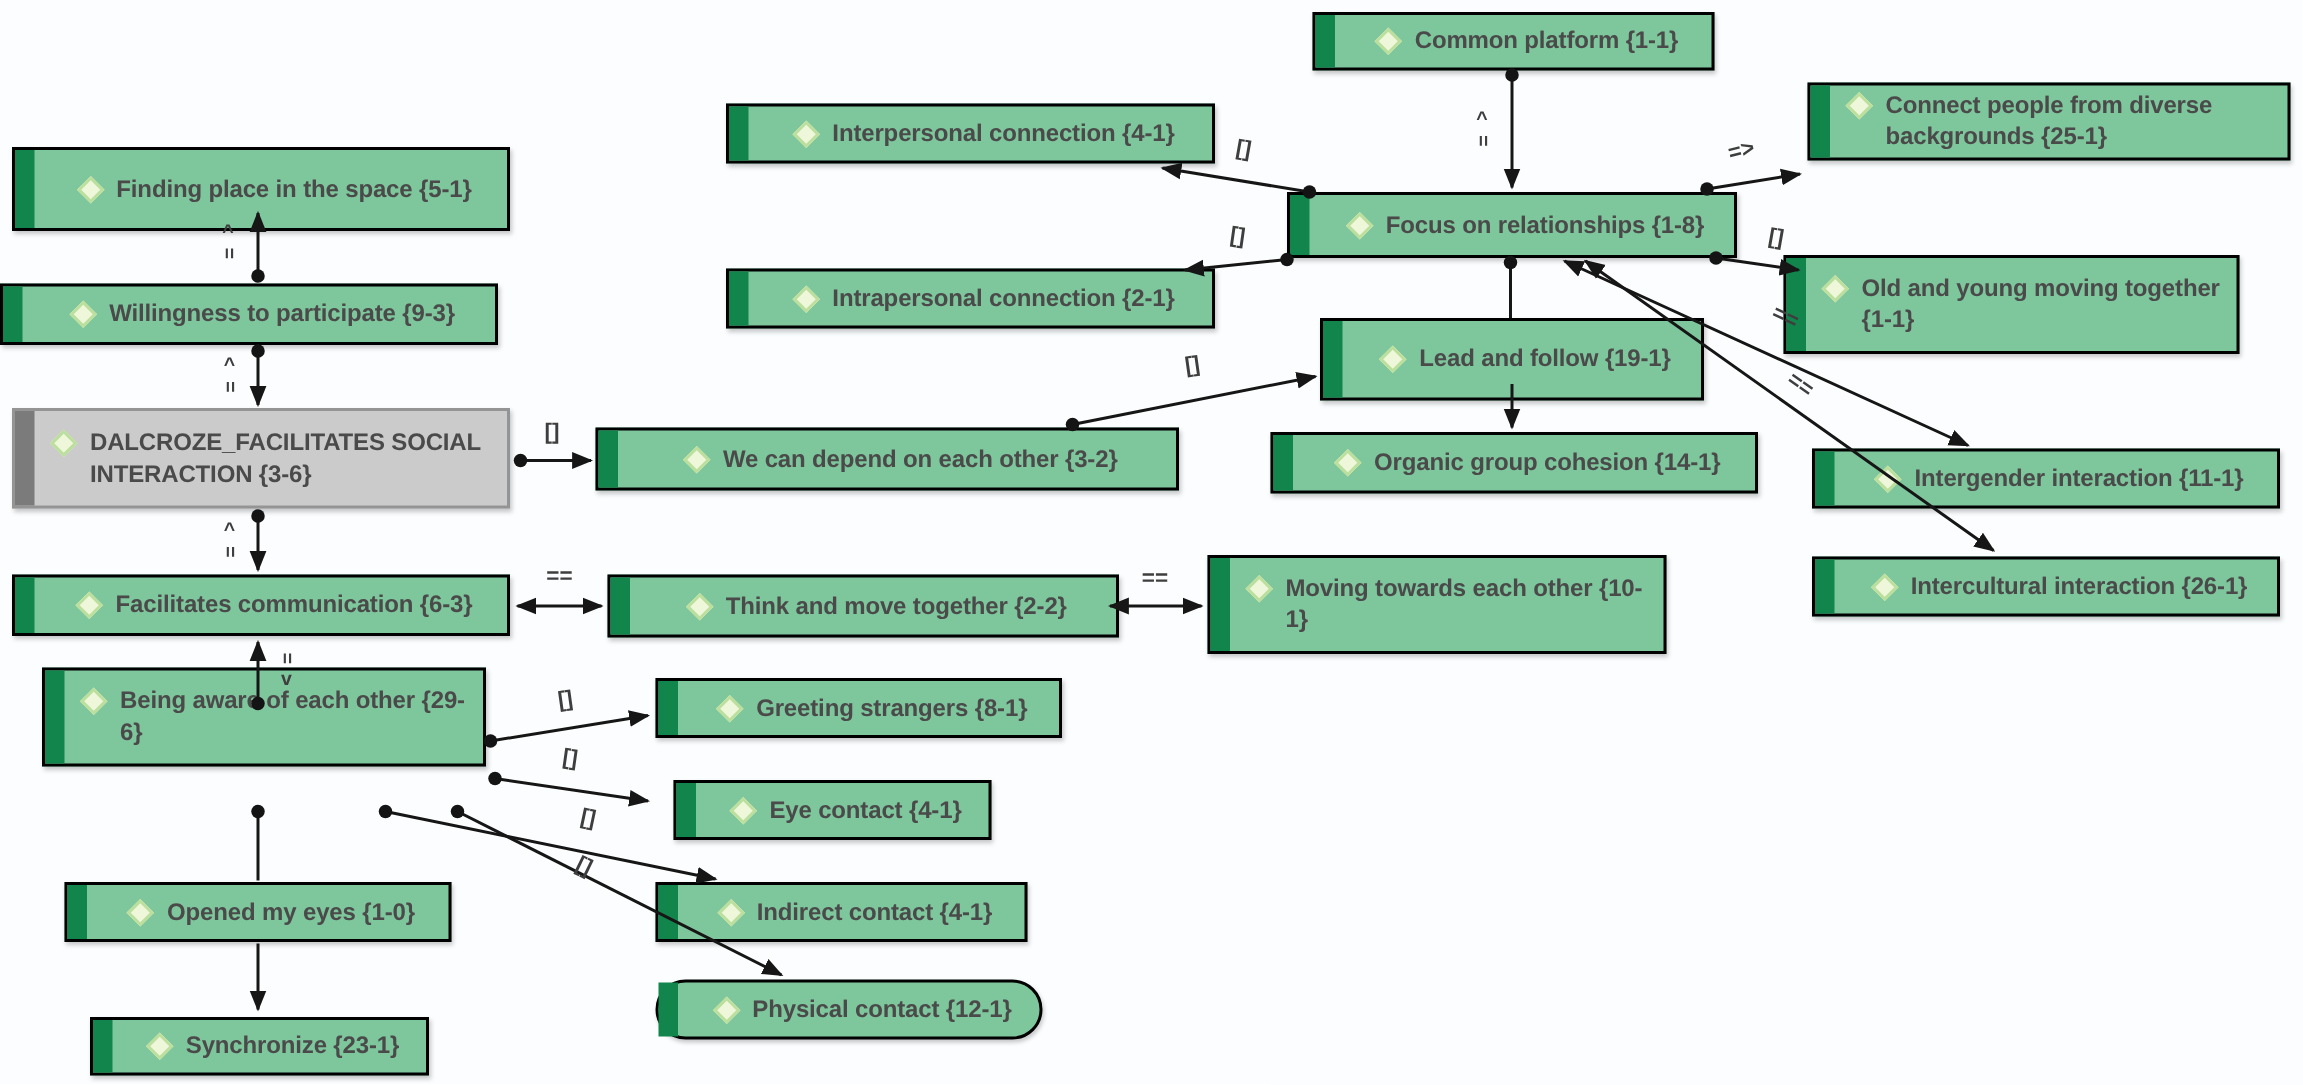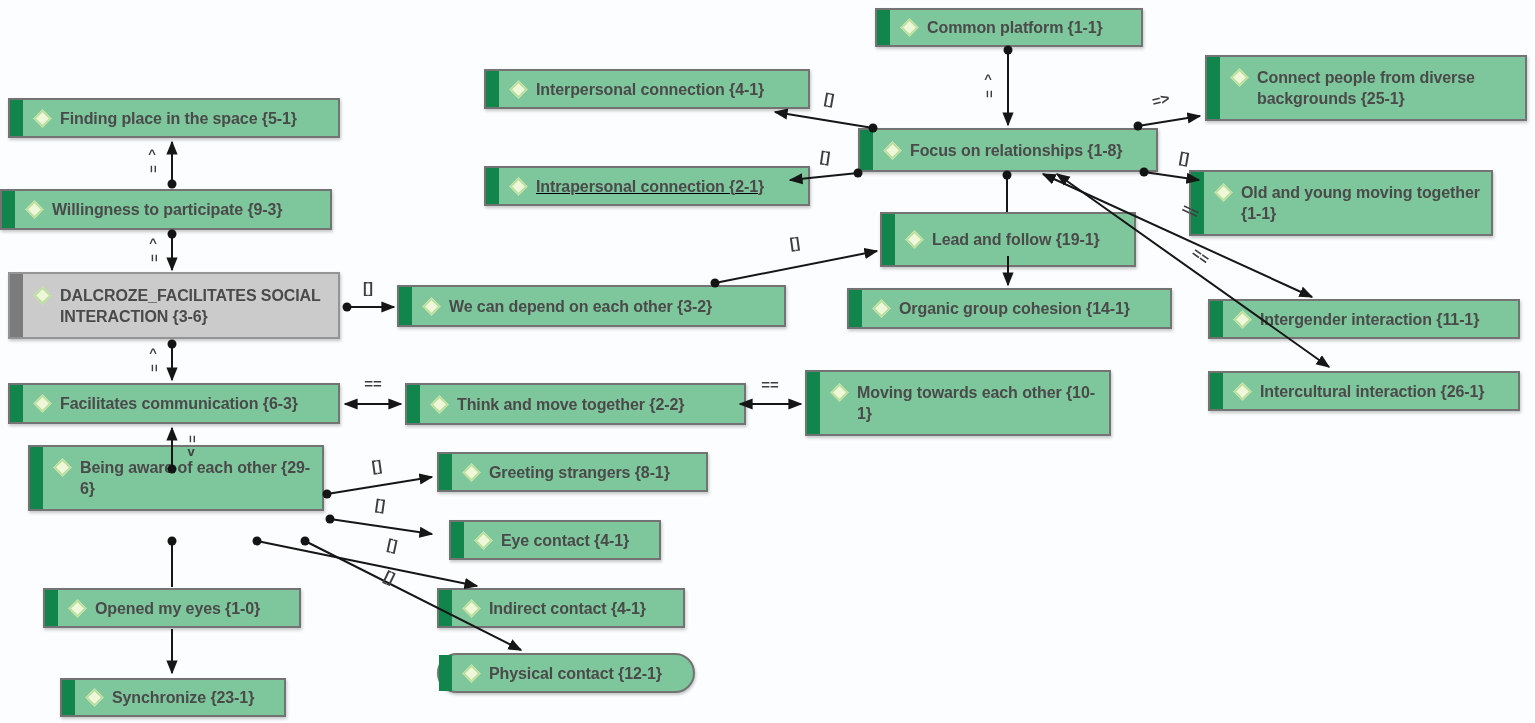--- a/index.html
+++ b/index.html
@@ -3,22 +3,23 @@
 <meta charset="utf-8">
 <style>
   html,body{margin:0;padding:0;background:#fff;}
   #canvas{
     position:relative;width:1535px;height:723px;overflow:hidden;
     background:#fcfdfe;font-family:"Liberation Sans",sans-serif;
   }
   #edge-layer{position:absolute;left:0;top:0;z-index:3;pointer-events:none;}
   .node{
     position:absolute;box-sizing:border-box;z-index:2;display:flex;
-    border:2px solid #737373;background:#7ec69c;
+    border:2px solid #000000;background:#7ec69c;
     box-shadow:1px 2px 3px rgba(0,0,0,.22);
+    justify-content:center;
   }
   .node .strip{position:absolute;left:0;top:0;bottom:0;width:13px;background:#12854d;}
   .node.gray{border-color:#949494;background:#cbcbcb;}
   .node.gray .strip{background:#7b7b7b;}
   .content{display:flex;align-items:flex-start;margin:auto 6px auto 24px;}
   .dwrap{width:17px;height:17px;flex:0 0 17px;position:relative;margin:2px 9px 0 0;}
   .diamond{position:absolute;inset:2px;background:#eef7da;border:2px solid #bcdf9d;transform:rotate(45deg);}
   .nlabel{font-weight:700;font-size:16px;line-height:21px;color:#4a4a4a;letter-spacing:-0.1px;}
   .edge-line{stroke:#161616;stroke-width:2;}
   .edge-dot{fill:#141414;}
@@ -141,21 +142,21 @@
         <g>
           <line x1="172" y1="541" x2="172" y2="587" class="edge-line"></line>
           <circle cx="172" cy="541" r="4.5" class="edge-dot"></circle>
         </g>
         <g>
           <line x1="172" y1="629" x2="172" y2="673" class="edge-line" marker-end="url(#arr)"></line>
         </g>
       </g>
   </svg>
   <div id="nodes-root">
-      <div class="node green" style="left: 8px; top: 98px; width: 332px; height: 40px;">
+      <div class="node green" style="left: 8px; top: 98px; width: 332px; height: 56px;">
         <div class="strip"></div>
         <div class="content">
           <span class="dwrap">
             <span class="diamond"></span>
           </span>
           <span class="nlabel">Finding place in the space {5-1}</span>
         </div>
       </div>
       <div class="node green" style="left: 0; top: 189px; width: 332px; height: 41px;">
         <div class="strip"></div>
@@ -213,21 +214,21 @@
       </div>
       <div class="node green" style="left: 484px; top: 69px; width: 326px; height: 40px;">
         <div class="strip"></div>
         <div class="content">
           <span class="dwrap">
             <span class="diamond"></span>
           </span>
           <span class="nlabel">Interpersonal connection {4-1}</span>
         </div>
       </div>
-      <div class="node green" style="left: 484px; top: 166px; width: 326px; height: 40px; text-decoration: underline;">
+      <div class="node green" style="left: 484px; top: 179px; width: 326px; height: 40px;">
         <div class="strip"></div>
         <div class="content">
           <span class="dwrap">
             <span class="diamond"></span>
           </span>
           <span class="nlabel">Intrapersonal connection {2-1}</span>
         </div>
       </div>
       <div class="node green" style="left: 875px; top: 8px; width: 268px; height: 39px;">
         <div class="strip"></div>
@@ -267,21 +268,21 @@
       </div>
       <div class="node green" style="left: 847px; top: 288px; width: 325px; height: 41px;">
         <div class="strip"></div>
         <div class="content">
           <span class="dwrap">
             <span class="diamond"></span>
           </span>
           <span class="nlabel">Organic group cohesion {14-1}</span>
         </div>
       </div>
-      <div class="node green" style="left: 1205px; top: 55px; width: 322px; height: 66px;">
+      <div class="node green" style="left: 1205px; top: 55px; width: 322px; height: 52px;">
         <div class="strip"></div>
         <div class="content">
           <span class="dwrap">
             <span class="diamond"></span>
           </span>
           <span class="nlabel">Connect people from diverse backgrounds {25-1}</span>
         </div>
       </div>
       <div class="node green" style="left: 1189px; top: 170px; width: 304px; height: 66px;">
         <div class="strip"></div>

